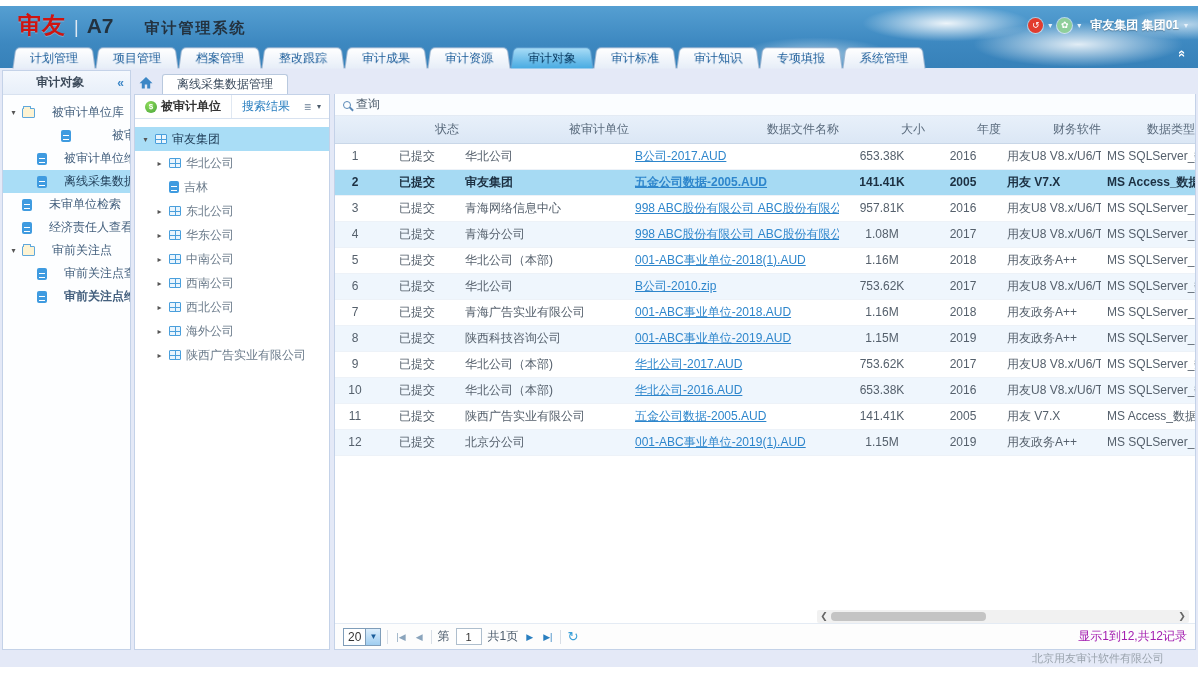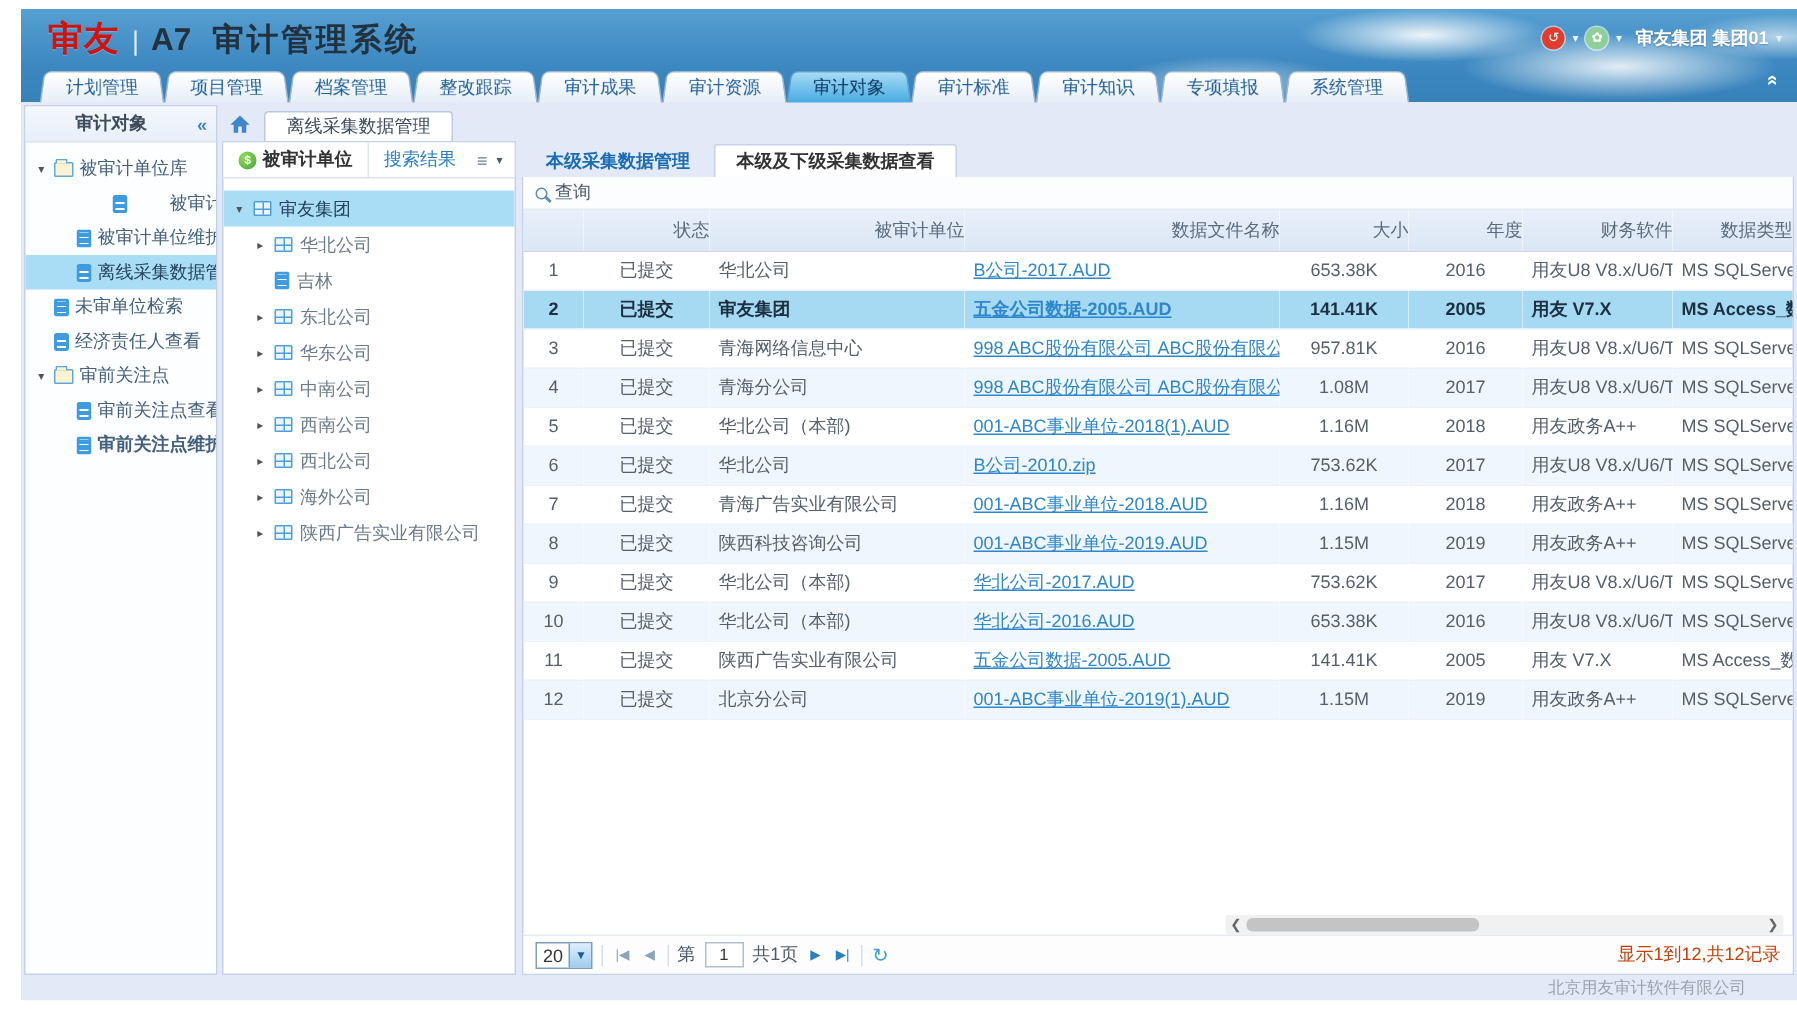--- a/index.html
+++ b/index.html
@@ -1,35 +1,35 @@
 <!DOCTYPE html>
 <html><head>
 <meta charset="utf-8">
 <style>
   * { margin:0; padding:0; box-sizing:border-box; }
   body { font-family:"Liberation Sans","DejaVu Sans",sans-serif; background:#fff; }
-  .app { width:1198px; height:674px; overflow:hidden; position:relative; background:#fff; font-size:12px; color:#444;padding-left:14px; }
+  .app { width:1198px; height:674px; overflow:hidden; position:relative; background:#fff; font-size:12px; color:#444; }
 
   
   .top-strip { height:6px; background:#fff; }
   .banner {
     height:62px;
     background:
       radial-gradient(120px 26px at 79% 28%, rgba(255,255,255,.9), rgba(255,255,255,0) 70%),
       radial-gradient(150px 32px at 90% 62%, rgba(255,255,255,.85), rgba(255,255,255,0) 70%),
       radial-gradient(110px 26px at 68% 80%, rgba(255,255,255,.55), rgba(255,255,255,0) 70%),
       radial-gradient(90px 22px at 99% 30%, rgba(255,255,255,.6), rgba(255,255,255,0) 70%),
       linear-gradient(180deg,#559fd2 0%,#3d88c0 60%,#3781b9 100%);
   }
   .hdr-row { height:38px; display:flex; align-items:center; padding:0 10px 0 18px; }
   .logo-box { display:flex; align-items:baseline; gap:8px; }
   .logo-cn { color:#cf1410; font-size:23px; font-weight:bold; letter-spacing:1px; text-shadow:0 1px 0 rgba(255,255,255,.25); }
   .logo-sep { color:#dfe9f2; font-size:18px; font-weight:normal; }
   .logo-a7 { color:#23323f; font-size:21px; font-weight:bold; }
-  .logo-title { color:#23323f; font-size:21px; font-weight:bold; letter-spacing:2px; margin-left:6px; }
+  .logo-title { color:#23323f; font-size:15px; font-weight:bold; letter-spacing:2px; margin-left:23px; }
   .user-box { margin-left:auto; display:flex; align-items:center; gap:5px; color:#fff; }
   .circ { width:15px; height:15px; border-radius:50%; display:inline-flex; align-items:center; justify-content:center; font-size:9px; color:#fff; }
   .circ.red { background:#e23c2e; box-shadow:0 0 0 1px rgba(255,255,255,.5); }
   .circ.green { background:#8fcf9a; box-shadow:0 0 0 1px rgba(255,255,255,.6); color:#fff; }
   .mini-caret { color:#e8f2fa; font-size:8px; }
   .user-name { font-weight:bold; font-size:12px; text-shadow:0 1px 1px rgba(0,0,0,.25); margin-left:4px; }
 
   
   .nav-row { height:24px; display:flex; align-items:flex-end; padding-left:14px; position:relative; }
   .nav-tab { height:21px; display:flex; align-items:center; padding:0 15px; margin-right:3px;
@@ -43,21 +43,21 @@
   .workspace { height:582px; background:#e4e9f7; display:flex; padding:2px 2px 0 2px; gap:3px; }
 
   
   .sidebar { width:129px; background:#fdfeff; border:1px solid #c4d2e8; display:flex; flex-direction:column; }
   .sidebar-hd { height:24px; display:flex; align-items:center; border-bottom:1px solid #d8e2f0;
     background:linear-gradient(180deg,#f4f8fd,#e8eff9); }
   .sidebar-title { flex:1; text-align:center; font-weight:bold; color:#3c4a5a; }
   .sidebar-collapse { color:#3c86c6; font-weight:bold; padding-right:6px; cursor:pointer; }
   .side-tree { padding-top:6px; }
   .side-node { height:23px; display:flex; align-items:center; gap:4px; cursor:pointer; white-space:nowrap; overflow:hidden; }
-  .side-node .lbl { color:#44607e; }
+  .side-node .lbl { color:#44607e;margin-left:13px; }
   .side-node.selected { background:#a9ddf6; }
   .side-node.selected .lbl { color:#24425c; }
   .tw { width:9px; font-size:8px; color:#555; text-align:center; flex:none; }
   .ico { flex:none; }
   .ico.folder { width:13px; height:10px; background:#fdf3d3; border:1px solid #5fa8dc; border-radius:1px; position:relative; }
   .ico.folder::before { content:""; position:absolute; top:-3px; left:0; width:6px; height:2px; background:#fdf3d3; border:1px solid #5fa8dc; border-bottom:none; border-radius:1px 1px 0 0; }
   .ico.doc { width:10px; height:12px; background:#3f9be0; border-radius:2px;
     background-image:repeating-linear-gradient(180deg, rgba(255,255,255,0) 0 3px, #fff 3px 4px); background-size:6px 100%; background-position:2px 2px; background-repeat:no-repeat; }
   .ico.org { width:12px; height:10px; border:1px solid #4a9fdc; border-radius:1px;
     background:linear-gradient(#4a9fdc,#4a9fdc) 50% 0/1px 100% no-repeat, linear-gradient(#4a9fdc,#4a9fdc) 0 50%/100% 1px no-repeat, #eaf5fd; }
@@ -118,21 +118,21 @@
   .pager-bar { height:26px; display:flex; align-items:center; gap:6px; padding:0 8px; border-top:1px solid #e4ebf4; background:#fdfdfd; }
   .psel { display:flex; align-items:center; border:1px solid #7f9db9; background:#fff; height:18px; }
   .psel .pval { padding:0 4px; color:#333; }
   .psel .parrow { width:15px; height:16px; background:linear-gradient(180deg,#ddeefc,#9fcdf0); border-left:1px solid #7f9db9; color:#1a5c99; font-size:8px; display:flex; align-items:center; justify-content:center; cursor:pointer; }
   .pbtn { color:#8aa4bc; font-size:9px; cursor:pointer; padding:0 2px; }
   .pbtn.blue { color:#2a7fc0; }
   .psep { width:1px; height:14px; background:#d8dee6; }
   .pg-text { color:#4a5a6a; }
   .pg-input { width:26px; height:17px; border:1px solid #aebecd; text-align:center; font-size:11px; color:#333; }
   .refresh { color:#3aa0d8; font-size:13px; cursor:pointer; }
-  .rec-info { margin-left:auto; color:#c2410c; }
+  .rec-info { margin-left:auto; color:#a21caf; }
 
   .footer-line { height:17px; display:flex; align-items:center; justify-content:flex-end; padding-right:34px; background:#e4e9f7; color:#9aa3ad; font-size:11px; }
   .bottom-strip { height:9px; background:#fff; }
 </style>
 </head>
 <body>
 
 <div class="app">
   <div class="top-strip"></div>
 
@@ -319,28 +319,20 @@
   </div>
               <div class="org-node" style="padding-left: 20px;">
     <span class="tw">▸</span>
     <span class="ico org"></span>
     <span class="lbl">陕西广告实业有限公司</span>
   </div>
             </div>
         </div>
 
         <div class="main-panel">
-          <div class="main-tabs">
-              <div class="main-tab">
-    <span>本级采集数据管理</span>
-  </div>
-              <div class="main-tab active">
-    <span>本级及下级采集数据查看</span>
-  </div>
-            </div>
 
           <div class="table-region">
             <div class="query-bar">
               <span class="mag"></span>
               <span class="query-lbl">查询</span>
             </div>
 
             <table class="grid">
               <colgroup>
                 <col class="col-no">

